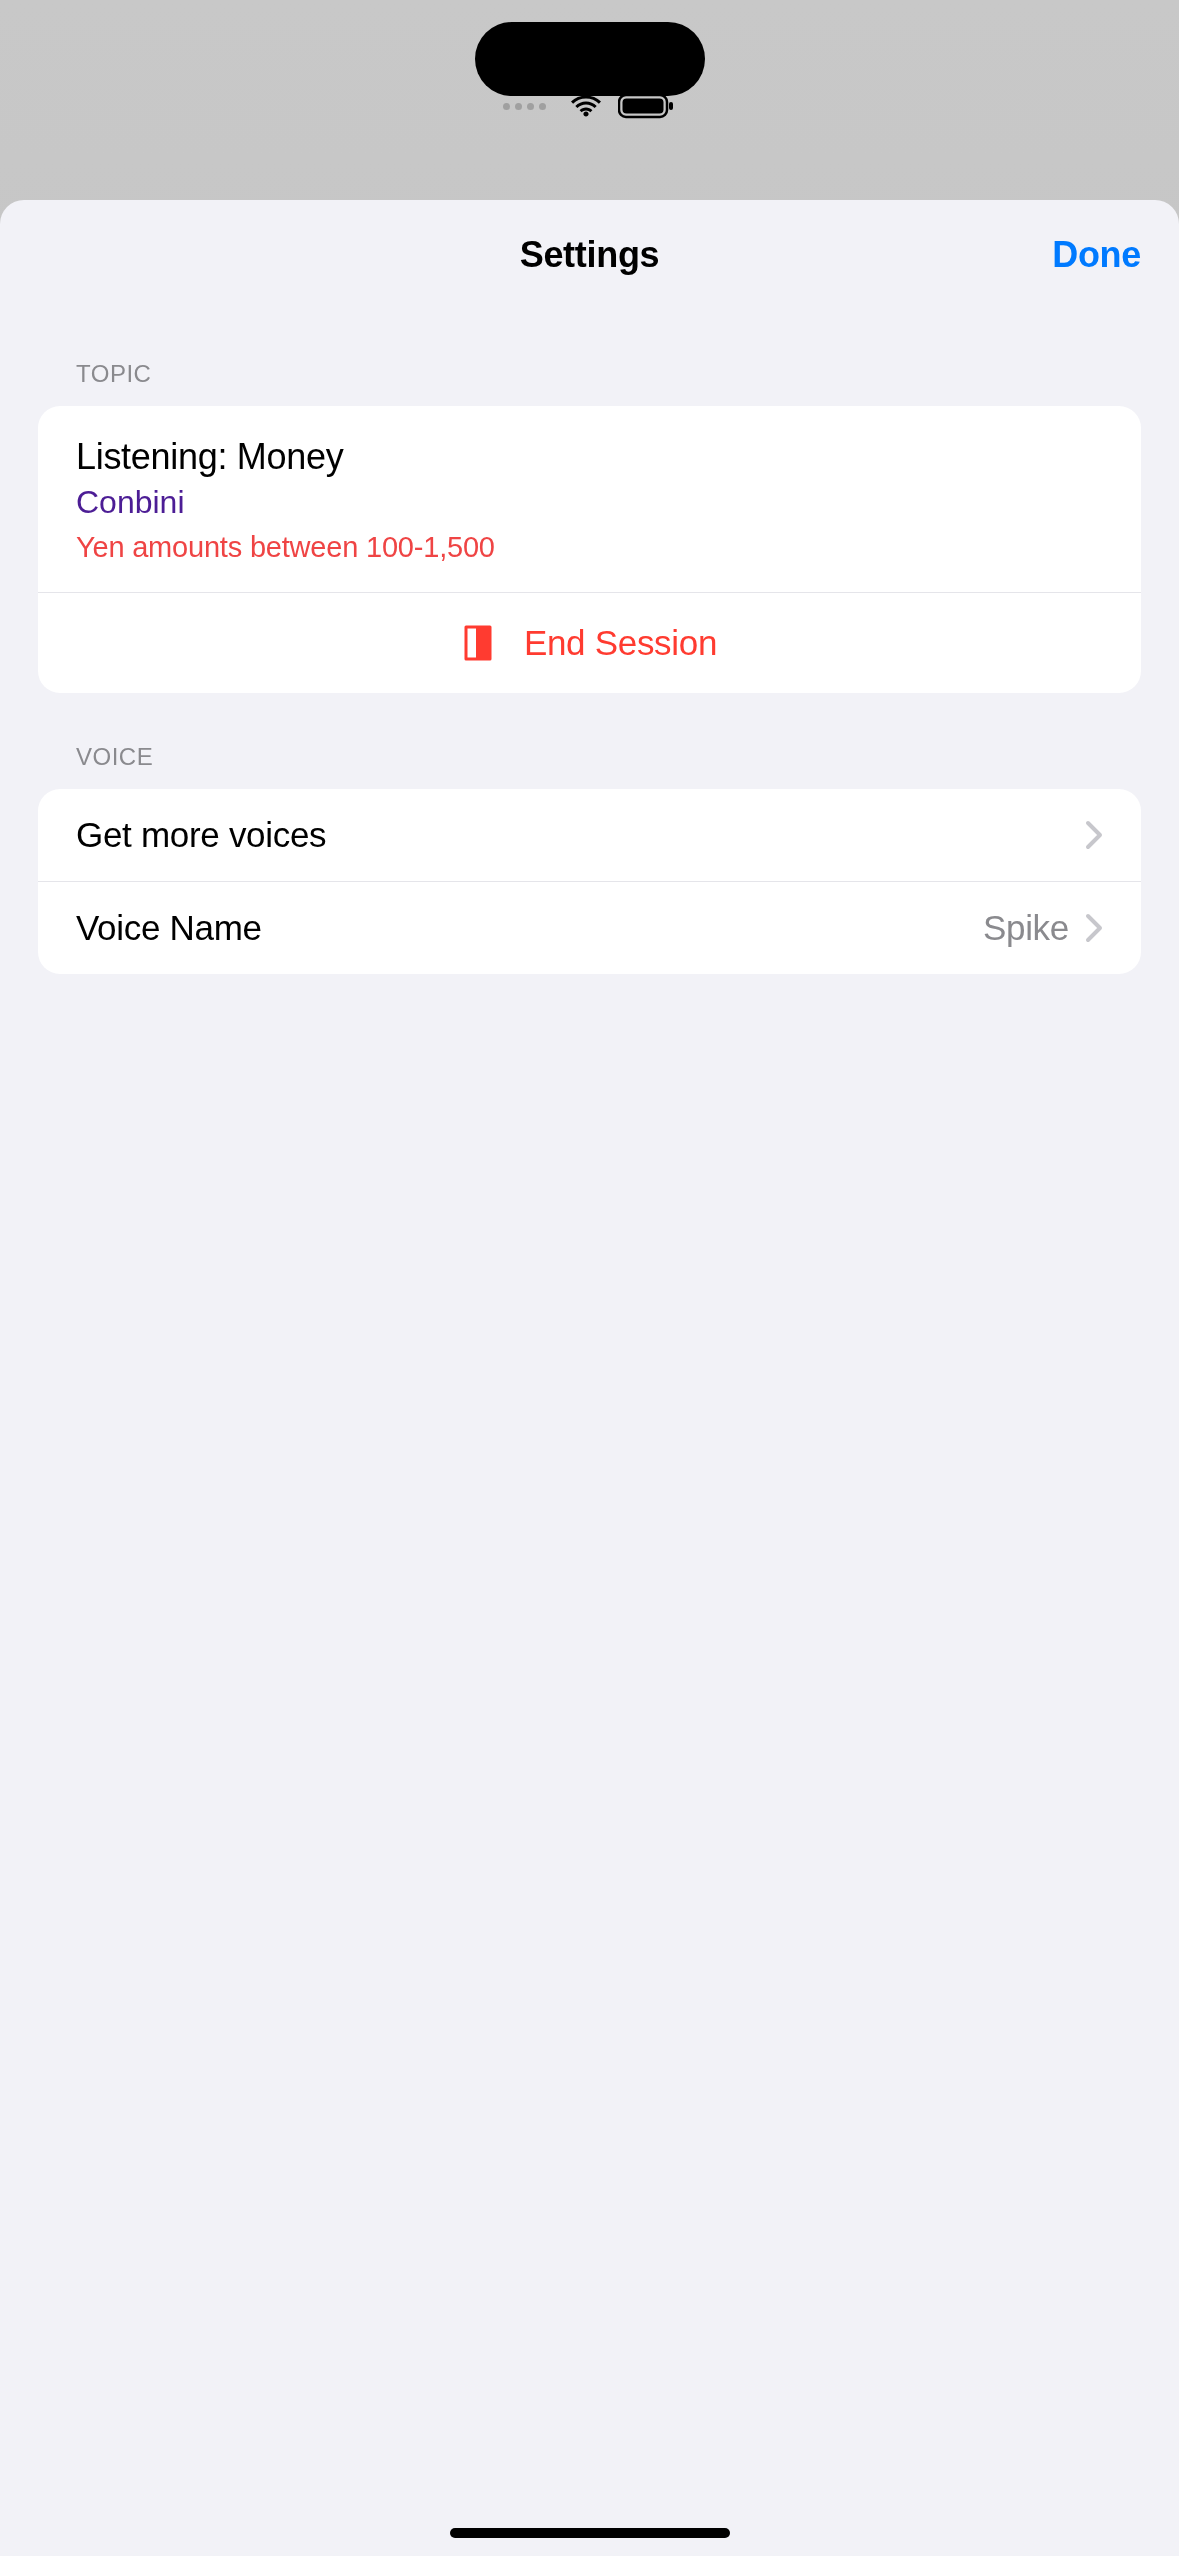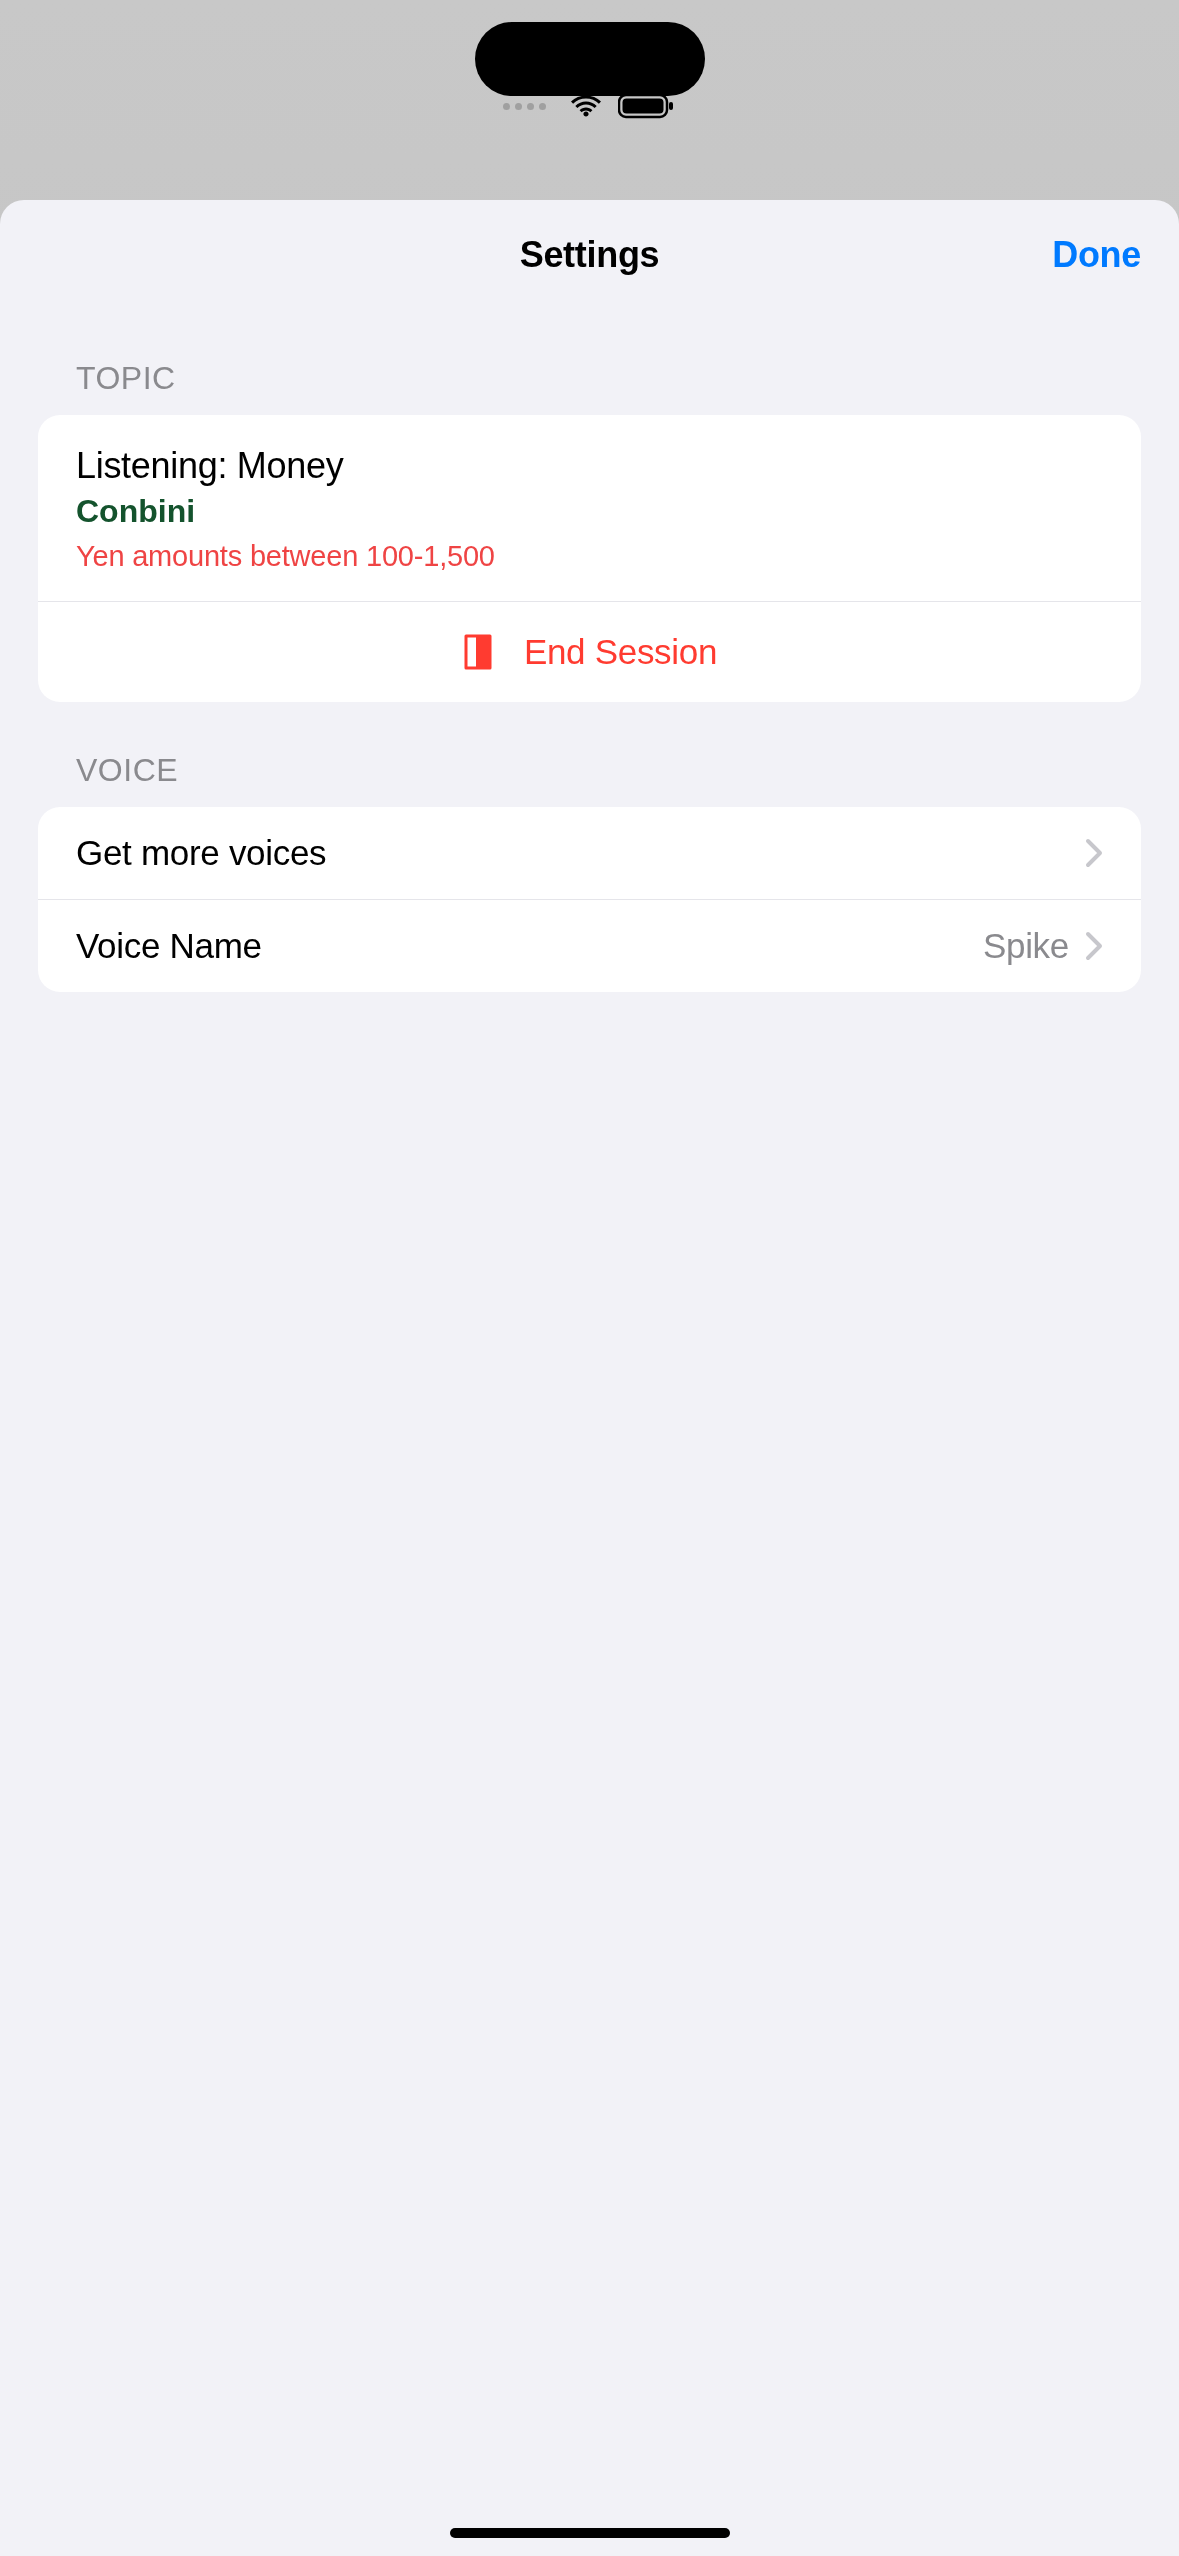--- a/index.html
+++ b/index.html
@@ -102,21 +102,21 @@
       font-size: 36px;
       font-weight: 600;
       color: #007aff;
       letter-spacing: -0.3px;
       cursor: pointer;
     }
     .content {
       padding: 0 38px;
     }
     .section-header {
-      font-size: 32px;
+      font-size: 24px;
       font-weight: 400;
       color: #8a8a8e;
       letter-spacing: 0.5px;
       margin-top: 50px;
       margin-bottom: 18px;
       margin-left: 38px;
     }
     .card {
       background: #fff;
       border-radius: 22px;
@@ -127,22 +127,22 @@
     }
     .topic-title {
       font-size: 36px;
       font-weight: 400;
       color: #000;
       letter-spacing: -0.3px;
       margin-bottom: 6px;
     }
     .topic-subtitle {
       font-size: 32px;
-      font-weight: 700;
-      color: #14532d;
+      font-weight: 400;
+      color: #4c1d95;
       margin-bottom: 10px;
     }
     .topic-description {
       font-size: 29px;
       font-weight: 400;
       color: #ef4444;
       letter-spacing: -0.2px;
     }
     .end-session-row {
       border-top: 1px solid #e5e5ea;

